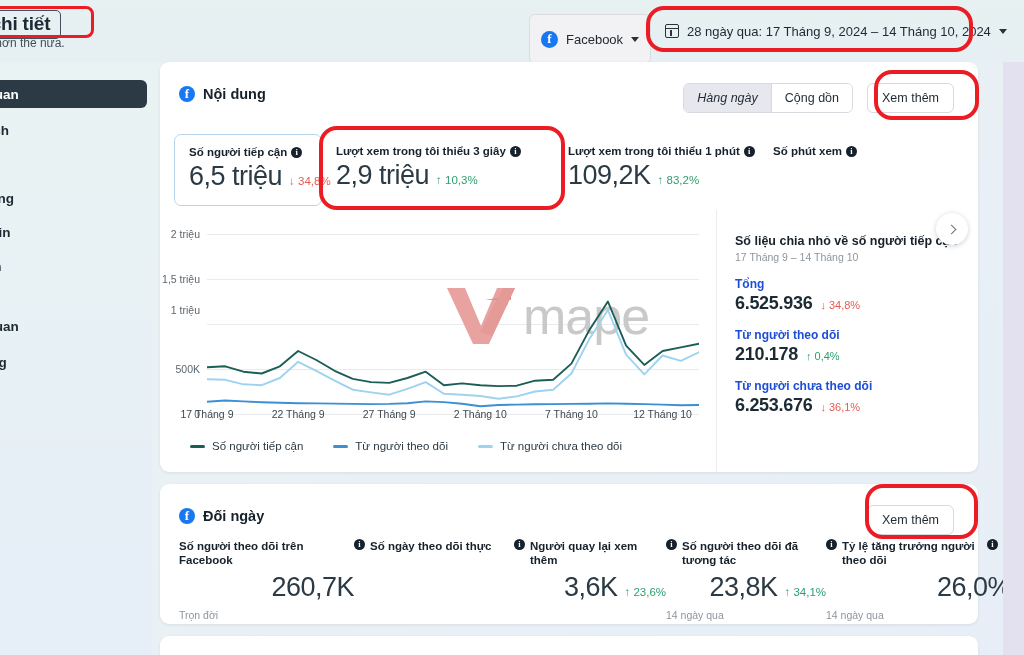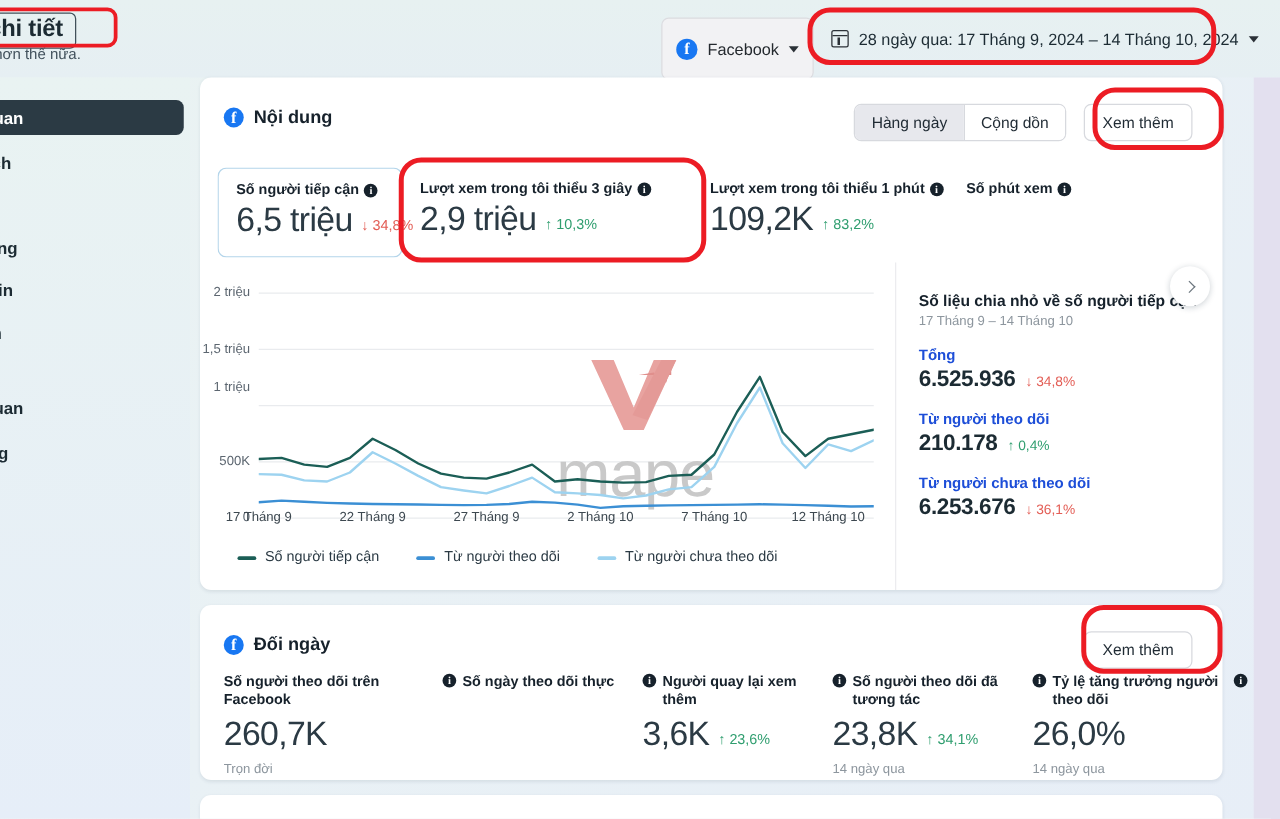--- a/index.html
+++ b/index.html
@@ -108,21 +108,21 @@
   .card-head .t { font-size: 14.5px; font-weight: 700; color: #16212b; }
 
   .seg {
     position: absolute; right: 125px; top: 21px;
     display: flex; border: 1px solid #d7d9de; border-radius: 6px; overflow: hidden;
   }
   .seg div {
     padding: 7px 13px; font-size: 12.5px; color: #1f2a33; cursor: pointer;
     background: #ffffff;
   }
-  .seg div.on { background: #e7e8ed; }
+  .seg div.on { background: #e7e8ed; font-style: italic; }
   .seg div + div { border-left: 1px solid #d7d9de; }
 
   .btn-more {
     position: absolute; top: 21px; right: 24px;
     padding: 7px 14px; font-size: 12.5px; color: #1f2a33;
     border: 1px solid #d7d9de; border-radius: 6px; background: #fff; cursor: pointer;
   }
 
   
   .metrics {
@@ -178,21 +178,21 @@
   }
   .legend {
     position: absolute; left: 30px; top: 218px; display: flex; gap: 30px;
   }
   .legend .li { display: flex; align-items: center; gap: 7px; }
   .legend .sw { width: 15px; height: 3px; border-radius: 2px; }
   .legend .lt { font-size: 11.5px; color: #2b3a44; white-space: nowrap; }
 
   .watermark {
     position: absolute; left: 285px; top: 224px; z-index: 1;
-    display: flex; align-items: center; gap: 4px; pointer-events: none; flex-direction: column;
+    display: flex; align-items: center; gap: 4px; pointer-events: none;
   }
   .watermark .wtext {
     font-size: 52px; color: #c9c9c9; font-weight: 400; letter-spacing: -1px;
   }
 
   
   .divider-v {
     position: absolute; left: 556px; top: 148px; width: 1px; bottom: 0;
     background: #ececef;
   }
@@ -209,21 +209,21 @@
   #card-audience { width: 818px; height: 140px; margin-top: 12px; }
   .aud-metrics {
     position: absolute; left: 19px; top: 55px; right: 18px;
     display: flex; gap: 0;
   }
   .aud { flex: none; position: relative; }
   .aud .alabel {
     font-size: 11.5px; font-weight: 700; color: #16212b; line-height: 1.25;
     display: flex; gap: 5px; max-width: 150px;
   }
-  .aud .aval { margin-top: 4px; display: flex; align-items: flex-end; gap: 7px; white-space: nowrap; }
+  .aud .aval { margin-top: 4px; display: flex; align-items: flex-end; gap: 7px; white-space: nowrap; justify-content: flex-end; }
   .aud .anum { font-size: 27px; color: #2b3a44; letter-spacing: -0.5px; }
   .aud .adelta { font-size: 11.5px; padding-bottom: 5px; }
   .aud .afoot { margin-top: 6px; font-size: 10.5px; color: #8d969e; }
 
   #card-bottom {
     width: 818px; height: 40px; margin-top: 12px; border-radius: 9px 9px 0 0;
   }
 
   
   .gutter {

